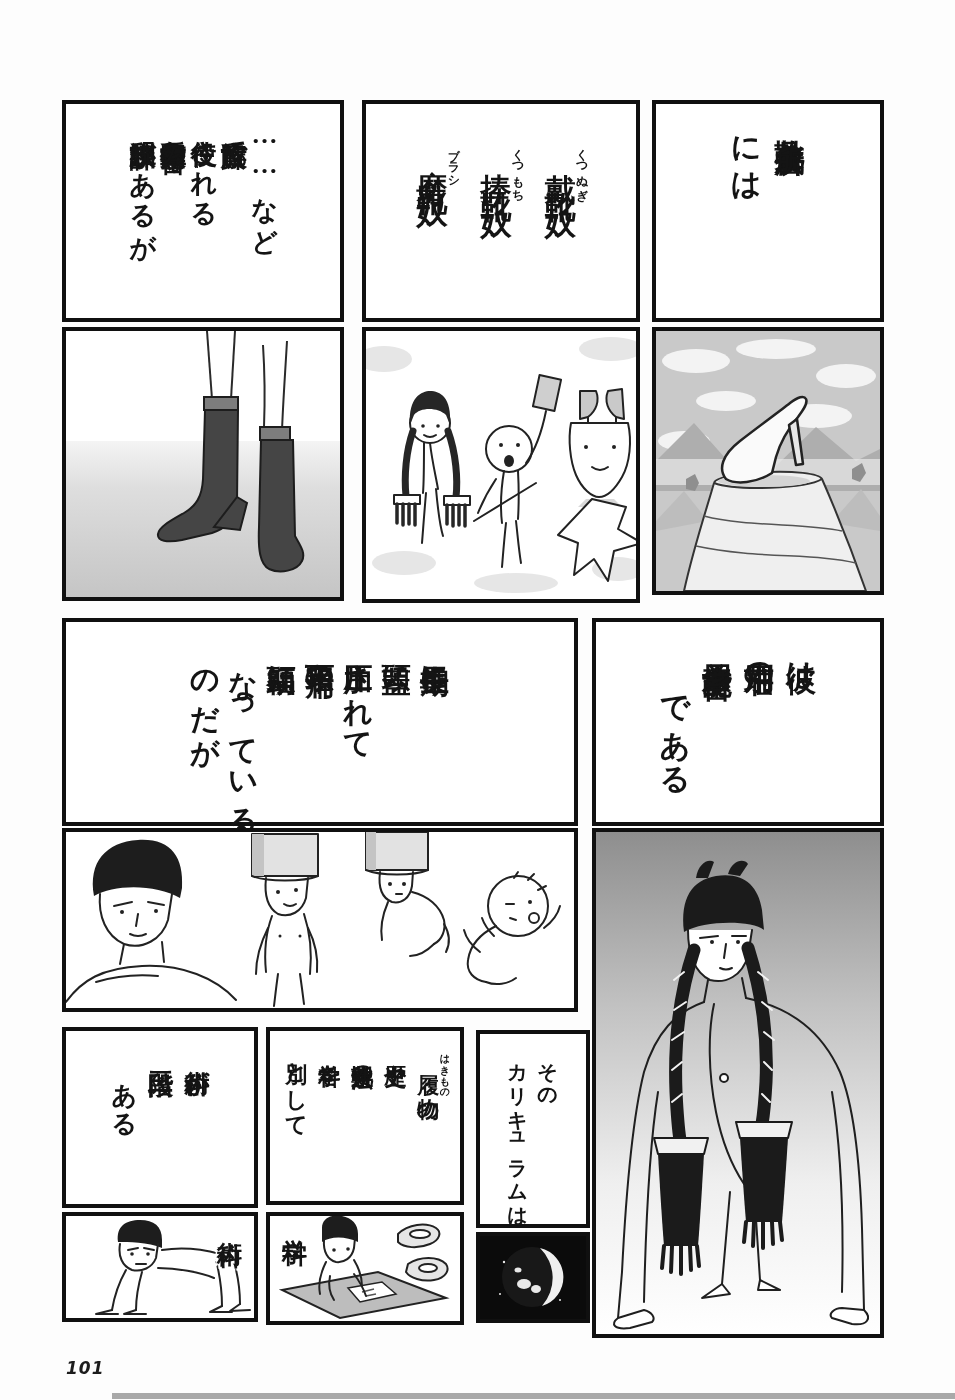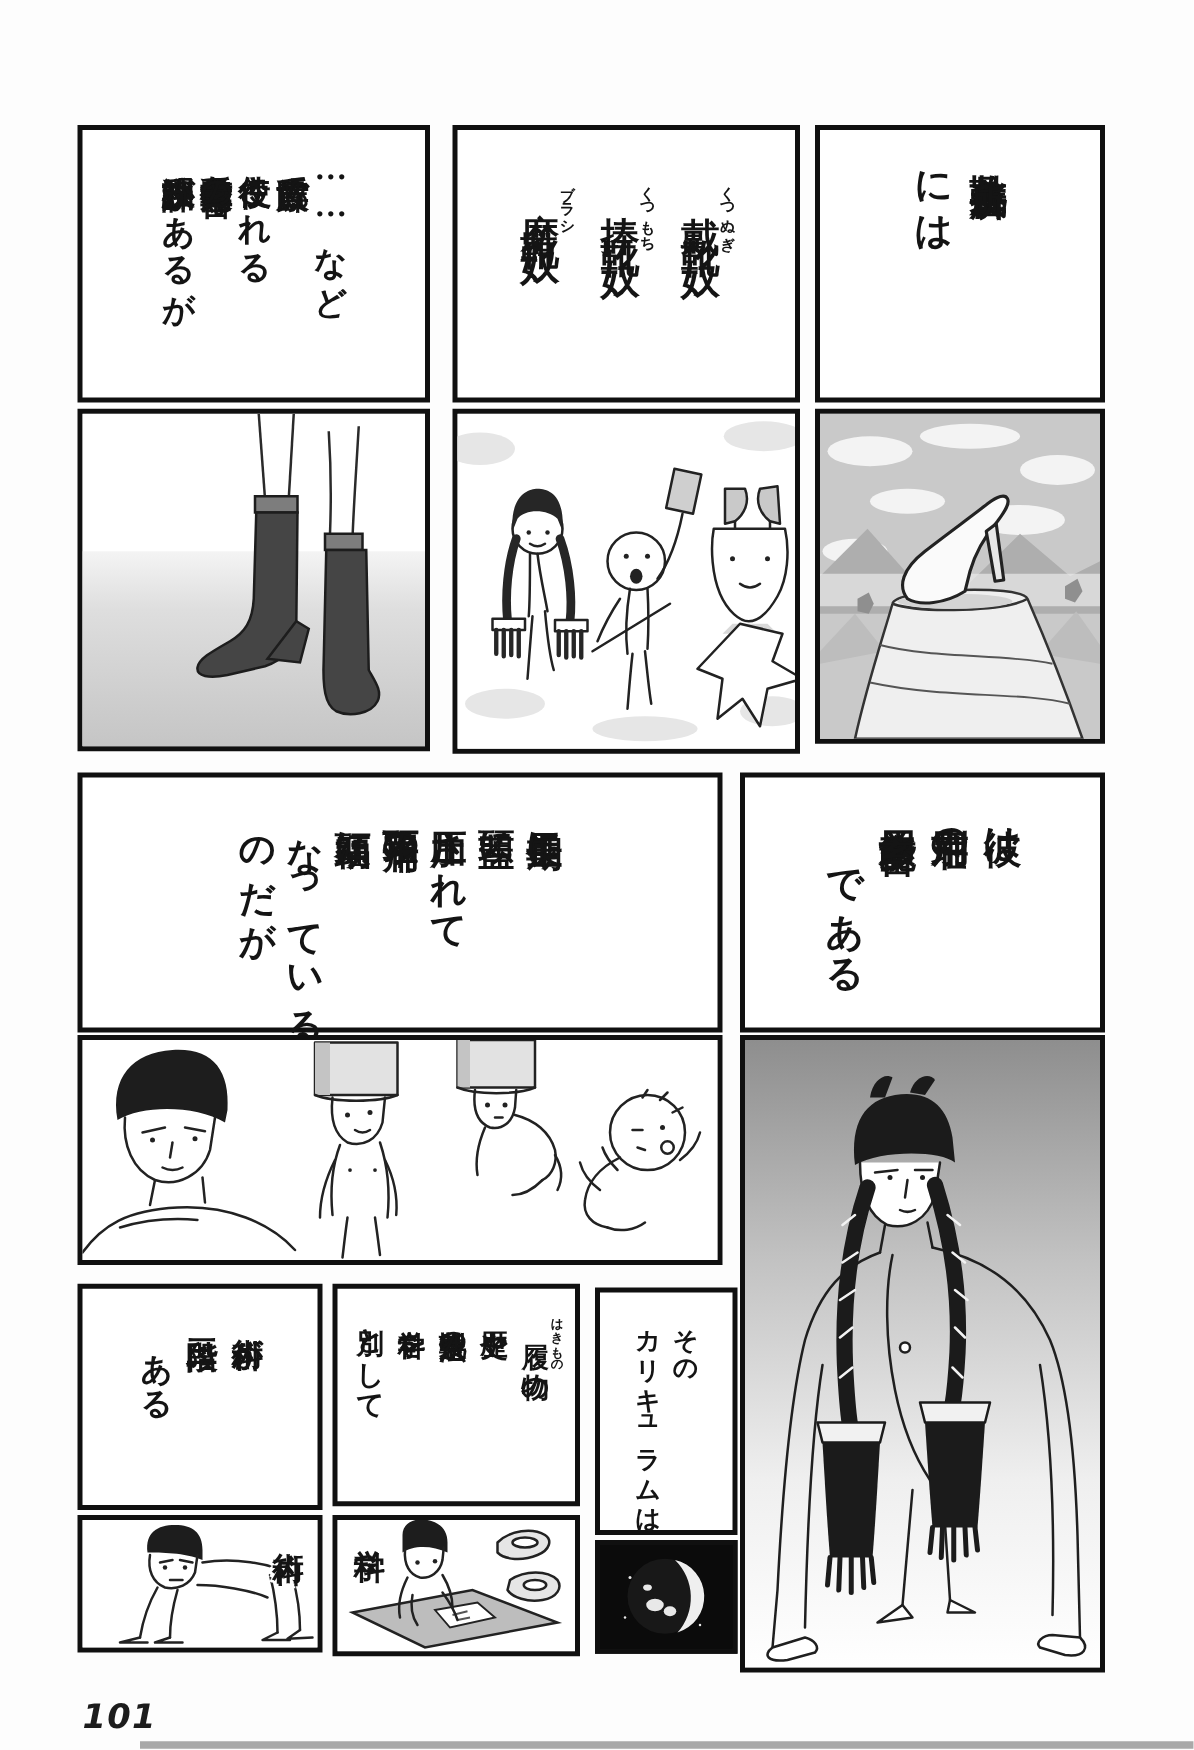--- a/index.html
+++ b/index.html
@@ -71,21 +71,21 @@
   .label-right { right:8px; top:6px; }
   .label-left { left:8px; top:4px; }
 
   .pt8  { padding-top:8px; }
   .pt14 { padding-top:14px; }
   .pt34 { padding-top:34px; }
 
   .page-number {
     position:absolute; left:66px; top:1358px;
     font-family:"DejaVu Sans", sans-serif; font-weight:bold; font-style:italic;
-    font-size:27px; color:#1c1c1c; letter-spacing:1px;text-align:right;
+    font-size:17px; color:#1c1c1c; letter-spacing:1px;text-align:right;
   }
   .bottom-strip {
     position:absolute; left:112px; top:1393px; width:843px; height:6px;
     background:#a9a9a9;
   }
 </style>
 </head>
 <body>
 
 <div class="page">

